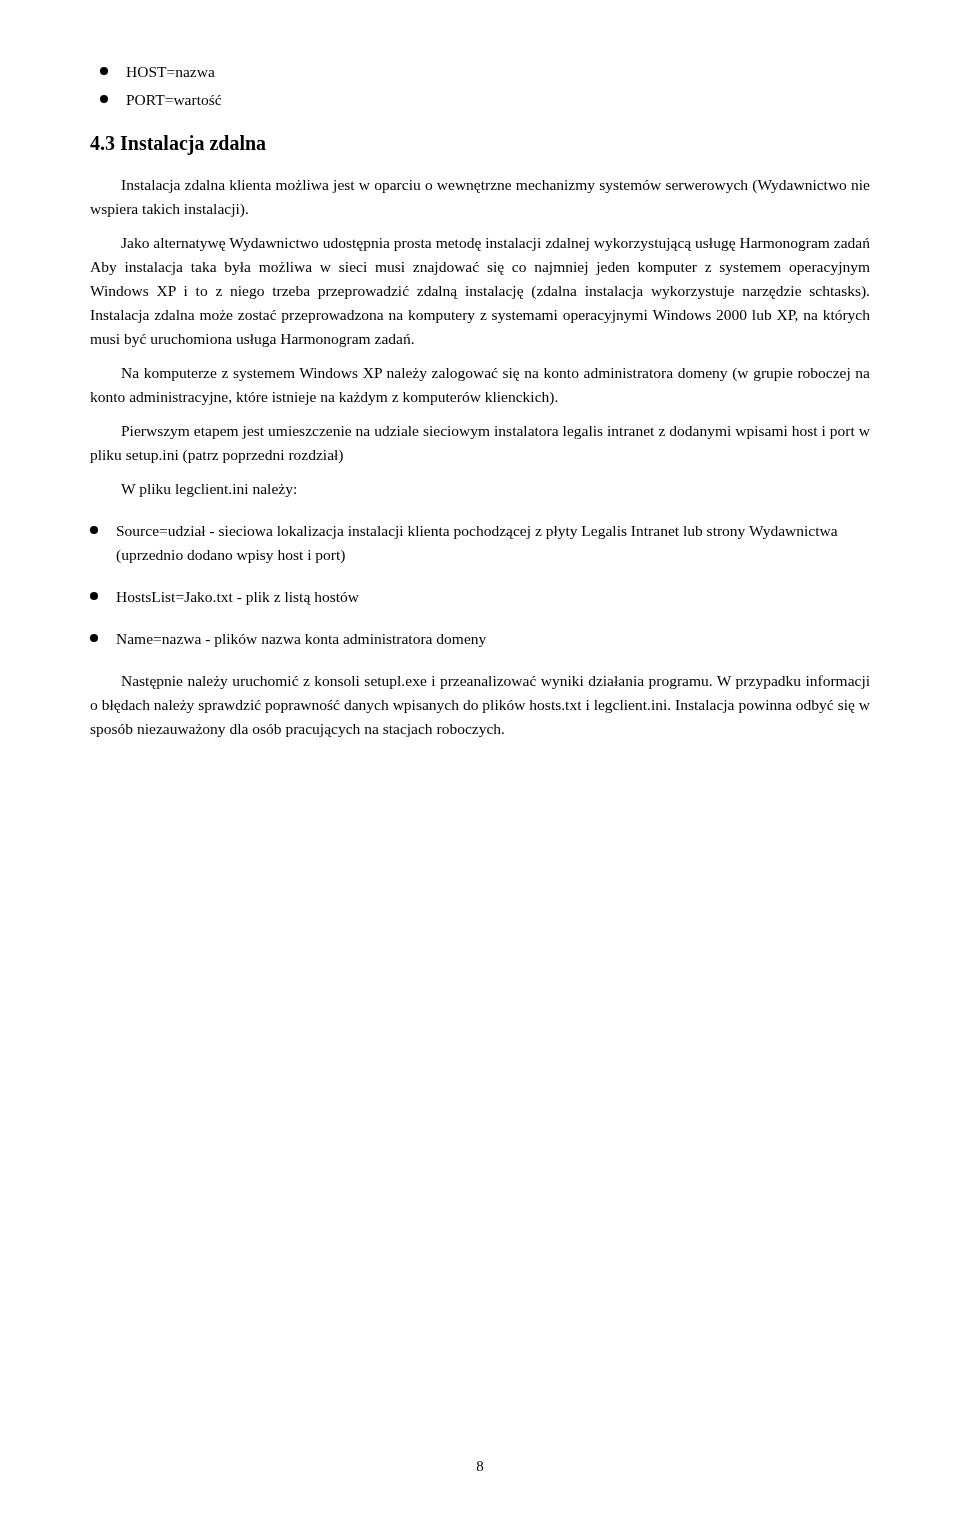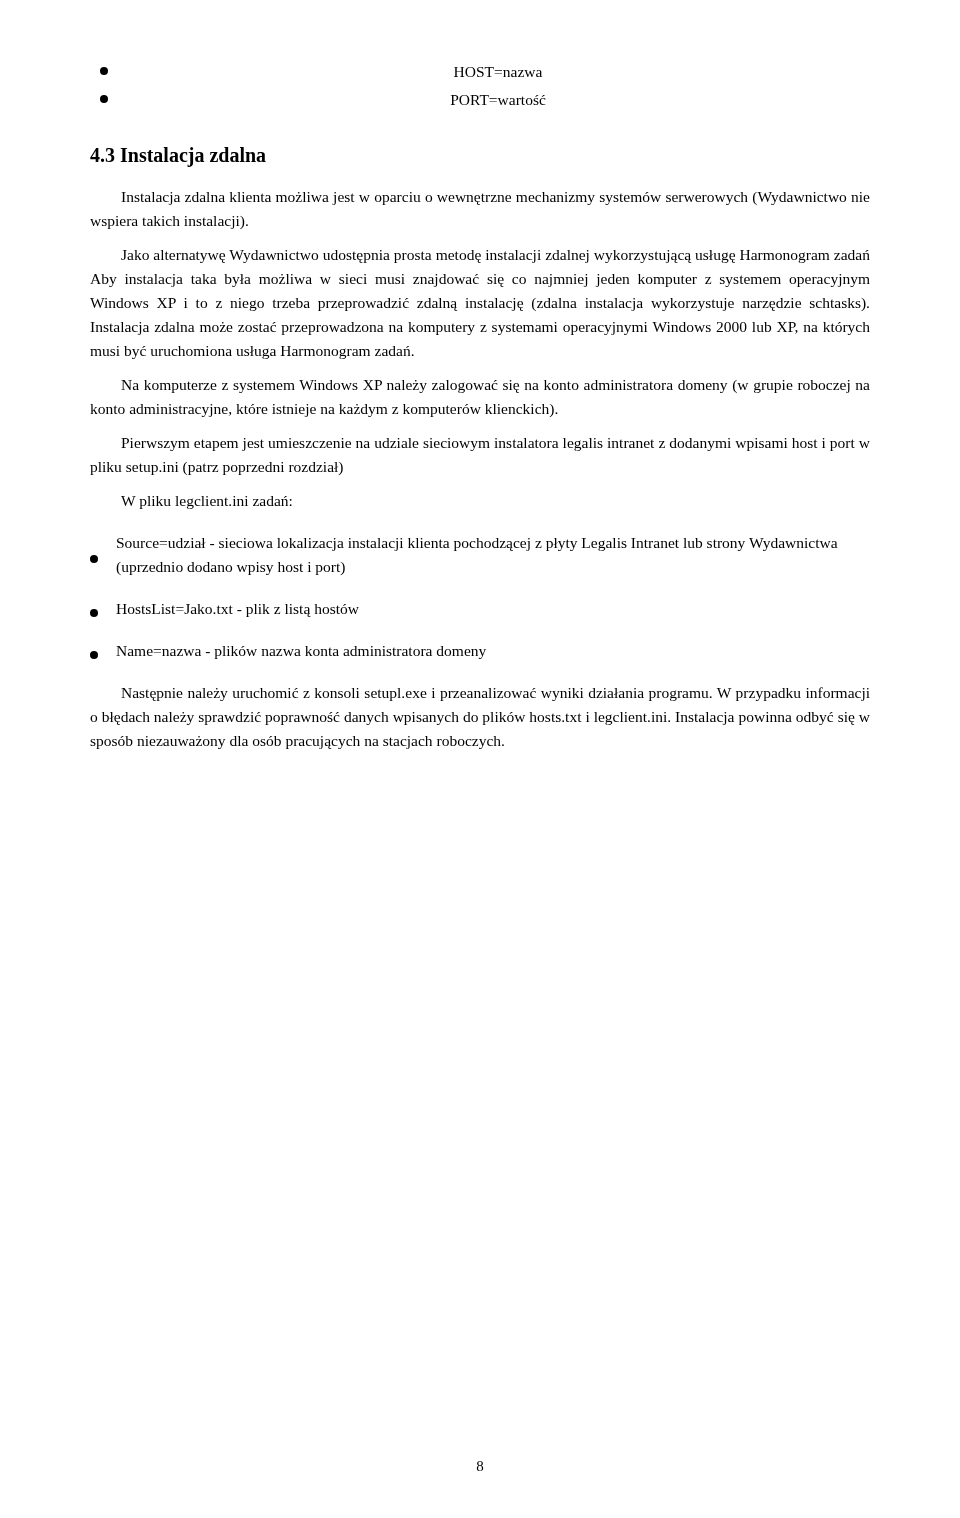--- a/index.html
+++ b/index.html
@@ -26,21 +26,21 @@
     }
 
     .bullet-list {
       list-style: none;
       padding: 0;
       margin: 0;
     }
 
     .bullet-list li {
       display: flex;
-      align-items: center;
+      align-items: flex-start;
       margin-bottom: 18px;
     }
 
     .bullet-dot {
       display: inline-block;
       width: 8px;
       height: 8px;
       background: #000;
       border-radius: 50%;
       margin-top: 7px;
@@ -76,23 +76,22 @@
     .page-number {
       text-align: center;
       position: absolute;
       bottom: 40px;
       left: 0;
       right: 0;
       font-size: 15px;
     }
 
     .top-bullets {
-      margin-bottom: 28px;
+      margin-bottom: 16px;
       margin-left: 10px;
-      text-align: center;
     }
 
     .top-bullets li {
       display: flex;
       align-items: flex-start;
       margin-bottom: 4px;
     }
   </style>
 </head>
 <body>
@@ -131,21 +130,21 @@
     administratora domeny (w grupie roboczej na konto administracyjne, które
     istnieje na każdym z komputerów klienckich).
   </p>
 
   <p class="indent">
     Pierwszym etapem jest umieszczenie na udziale sieciowym instalatora legalis intranet z dodanymi wpisami host i port w pliku setup.ini (patrz poprzedni rozdział)
   </p>
 
 
   <p class="indent">
-    W pliku legclient.ini zadań:
+    W pliku legclient.ini należy:
   </p>
 
   <ul class="bullet-list bullet-section">
     <li>
       <span class="bullet-dot"></span>
       <span class="bullet-text">Source=udział - sieciowa lokalizacja instalacji klienta pochodzącej z płyty Legalis Intranet lub strony Wydawnictwa (uprzednio dodano wpisy host i port)</span>
     </li>
     <li>
       <span class="bullet-dot"></span>
       <span class="bullet-text">HostsList=Jako.txt - plik z listą hostów</span>

